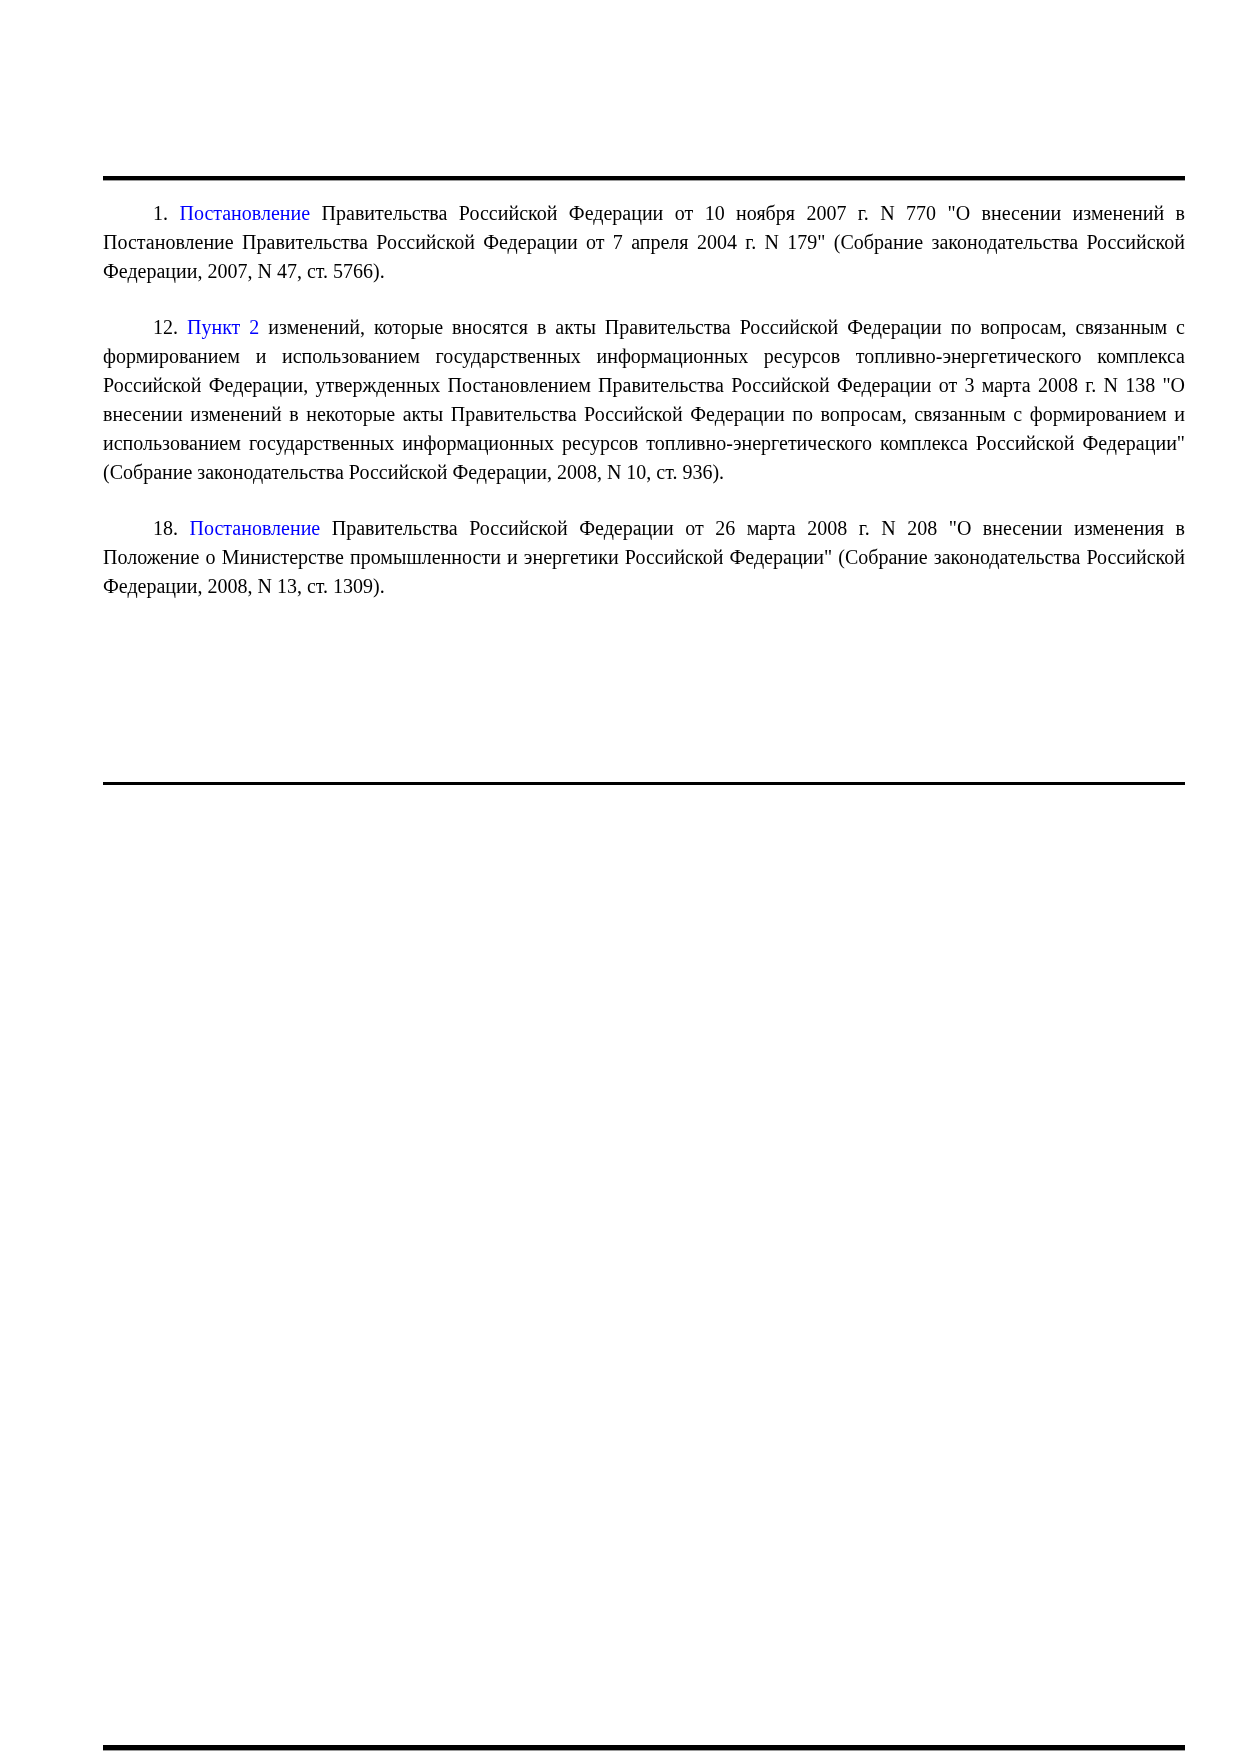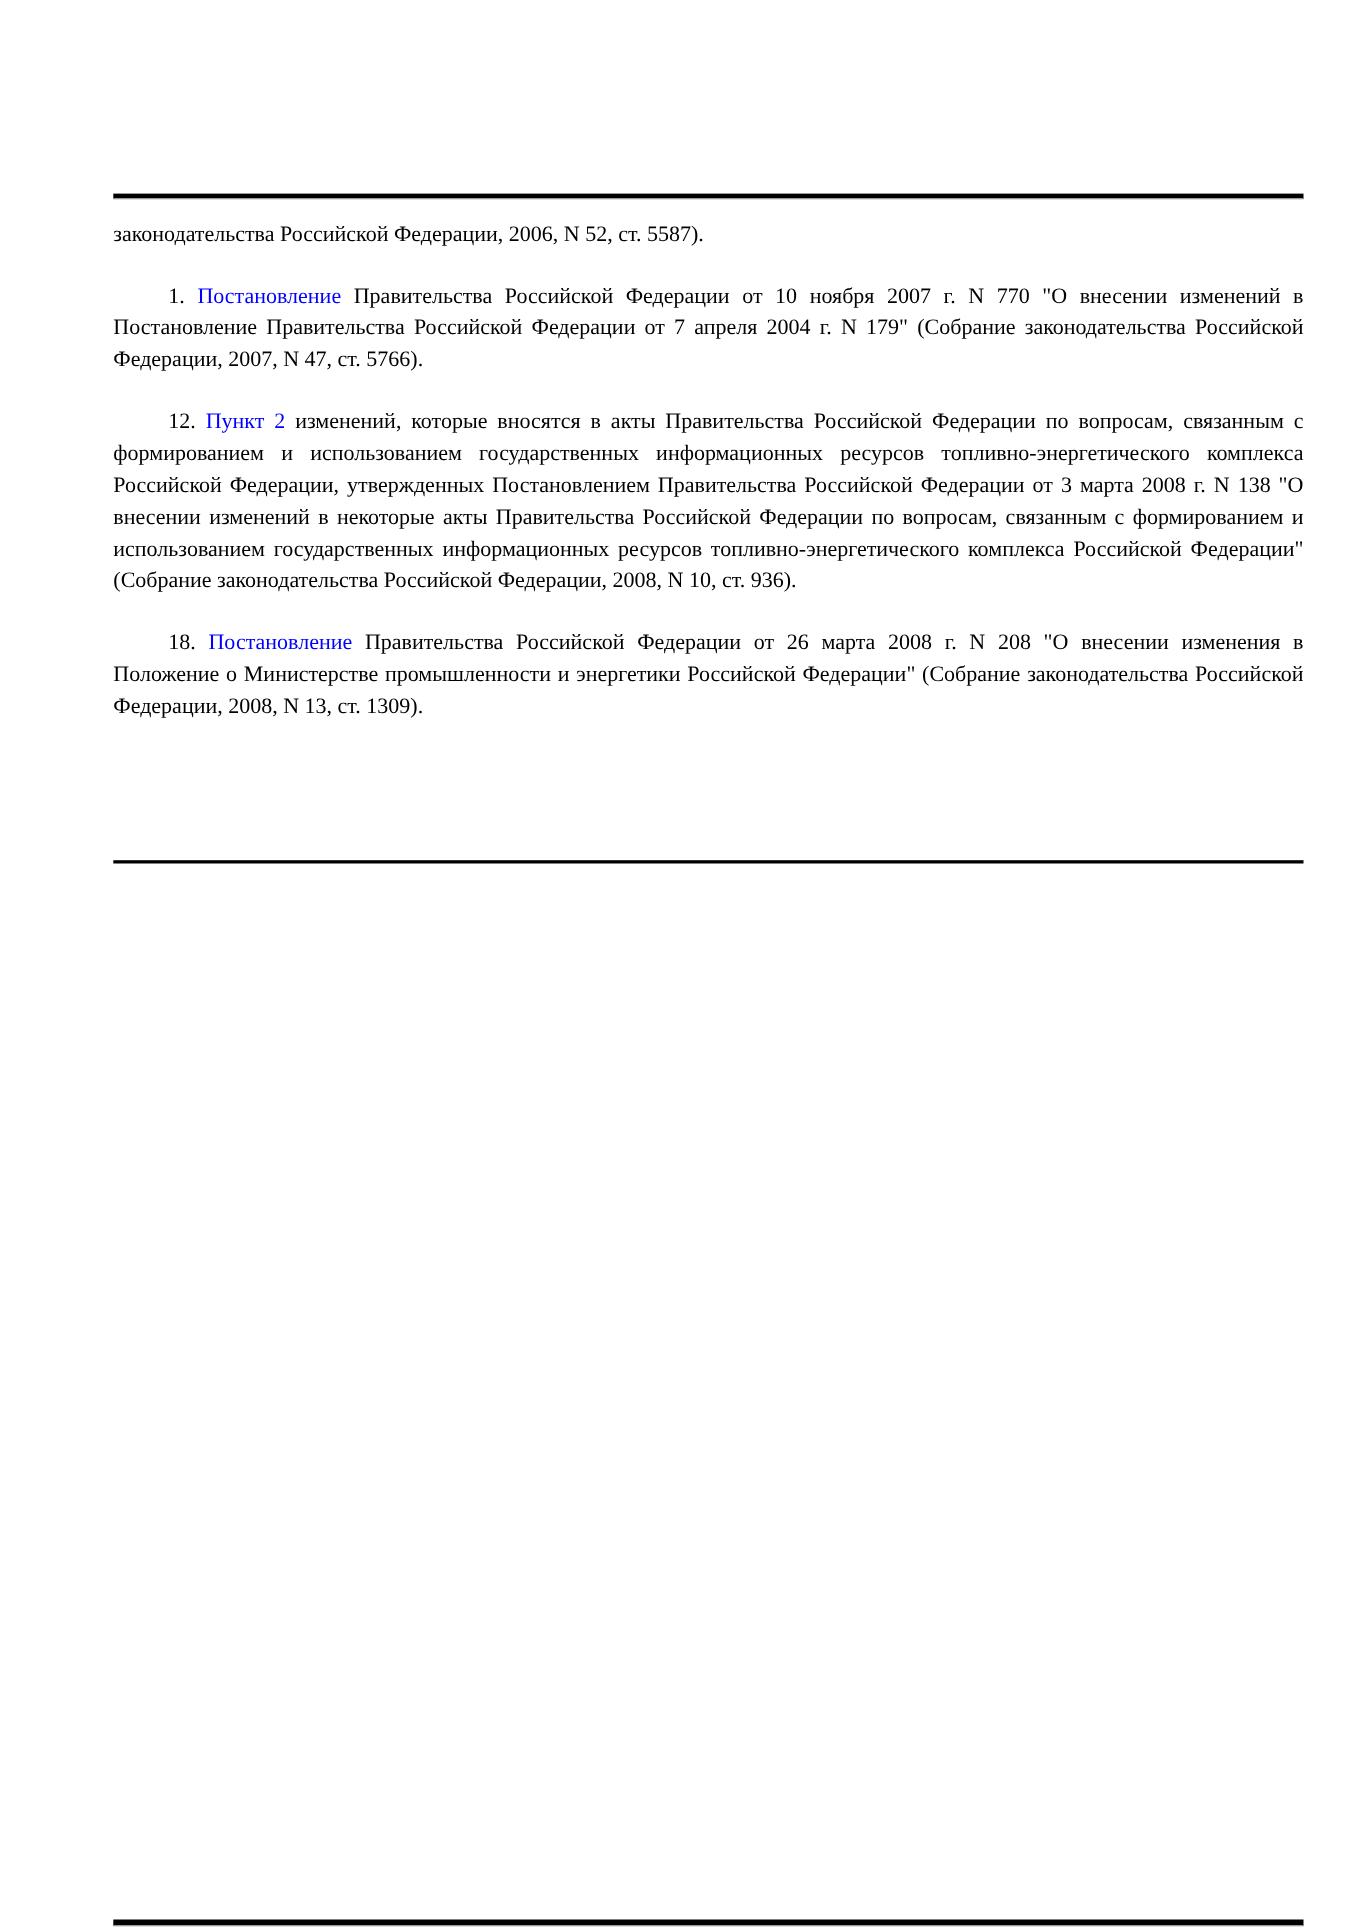--- a/index.html
+++ b/index.html
@@ -58,21 +58,20 @@
     cursor: pointer;
   }
 </style>
 </head>
 <body>
 
 <div class="page">
   <div class="rule rule-top"></div>
 
   <div class="content">
-    <p class="para no-indent"><span>законодательства Российской Федерации, 2006, N 52, ст. 5587).</span></p>
 
     <p class="para"><span>1. </span><a href="#" class="doclink">Постановление</a><span> Правительства Российской Федерации от 10 ноября 2007 г. N 770 "О внесении изменений в Постановление Правительства Российской Федерации от 7 апреля 2004 г. N 179" (Собрание законодательства Российской Федерации, 2007, N 47, ст. 5766).</span></p>
 
     <p class="para"><span>12. </span><a href="#" class="doclink">Пункт 2</a><span> изменений, которые вносятся в акты Правительства Российской Федерации по вопросам, связанным с формированием и использованием государственных информационных ресурсов топливно-энергетического комплекса Российской Федерации, утвержденных Постановлением Правительства Российской Федерации от 3 марта 2008 г. N 138 "О внесении изменений в некоторые акты Правительства Российской Федерации по вопросам, связанным с формированием и использованием государственных информационных ресурсов топливно-энергетического комплекса Российской Федерации" (Собрание законодательства Российской Федерации, 2008, N 10, ст. 936).</span></p>
 
     <p class="para"><span>18. </span><a href="#" class="doclink">Постановление</a><span> Правительства Российской Федерации от 26 марта 2008 г. N 208 "О внесении изменения в Положение о Министерстве промышленности и энергетики Российской Федерации" (Собрание законодательства Российской Федерации, 2008, N 13, ст. 1309).</span></p>
   </div>
 
   <div class="rule rule-middle"></div>
   <div class="rule rule-bottom"></div>

